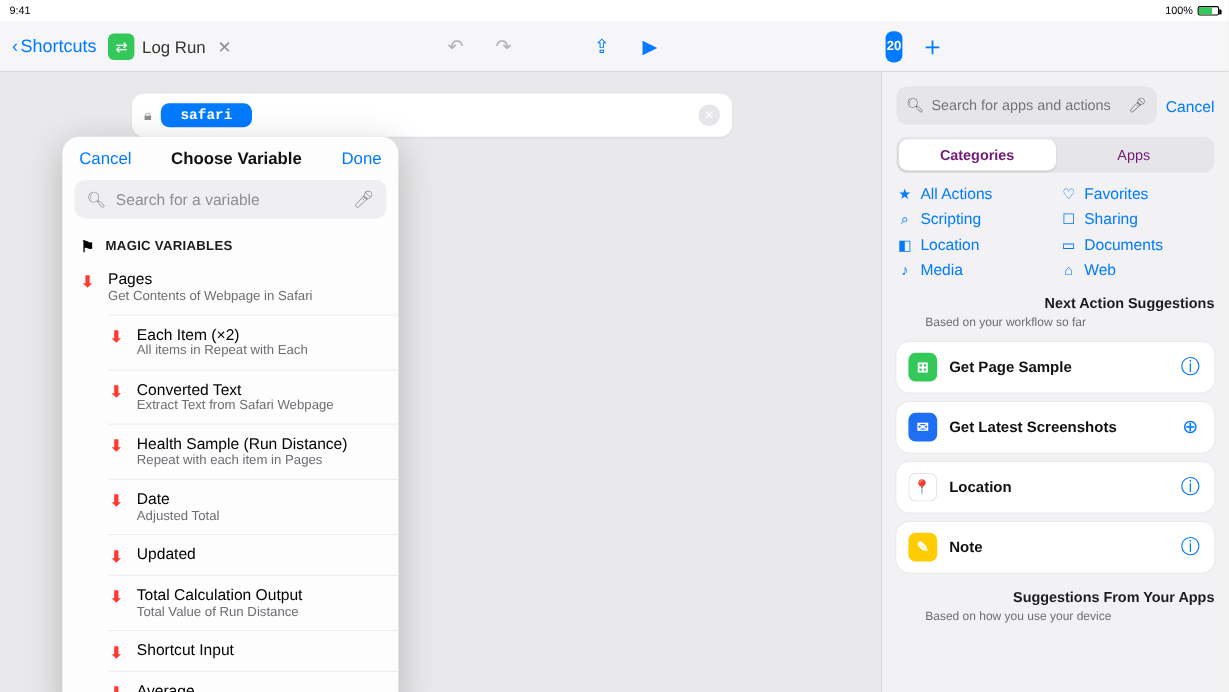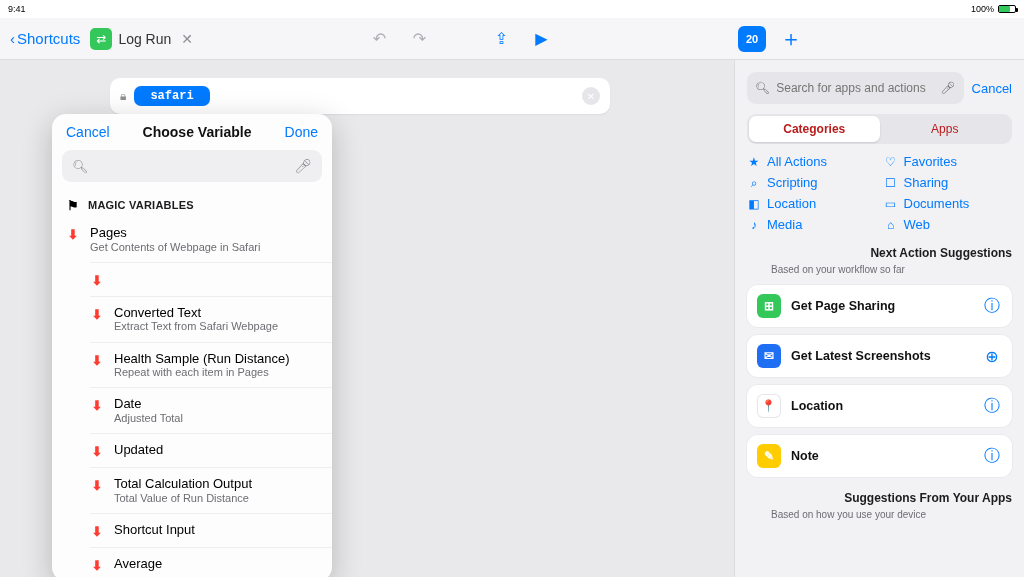--- a/index.html
+++ b/index.html
@@ -14,21 +14,21 @@
   .tb-left { flex: 0 0 auto; }
   .tb-center { flex:1; justify-content:center; gap:18px; }
   .tb-right { flex: 0 0 290px; justify-content:flex-start; gap:14px; padding-left: 14px;}
   .back { color:#007aff; font-size:15px; font-weight:500; display:flex; align-items:center; gap:2px; }
   .chip { display:flex; align-items:center; gap:6px; color:#333; font-size:14px;}
   .chip .sq { width:22px; height:22px; background:#34c759; border-radius:5px; display:flex; align-items:center; justify-content:center; color:#fff; font-size:12px;}
   .xbtn { color:#8e8e93; font-size:14px; padding:0 4px;}
   .ticon { width:22px; height:22px; color:#007aff; display:flex; align-items:center; justify-content:center; font-size:16px;}
   .undo-redo { color:#b0b0b5; }
   .run { color:#007aff; }
-  .actions-btn { width:28px; height:26px; background:#007aff; color:#fff; border-radius:6px; display:flex; align-items:center; justify-content:center; font-size:11px; font-weight:700;}
+  .actions-btn { width:14px; height:26px; background:#007aff; color:#fff; border-radius:6px; display:flex; align-items:center; justify-content:center; font-size:11px; font-weight:700;}
   .plus { color:#007aff; font-size:22px; font-weight:400; }
 
   .workspace { position:relative; height: calc(577px - 18px - 42px); width: 100%; }
   .canvas { position:absolute; left:0; top:0; right:290px; bottom:0; background:#e9e9eb; }
   .url-row { position:absolute; left:110px; top:18px; width:500px; height:36px; background:#fff; border-radius:10px; box-shadow: 0 1px 2px rgba(0,0,0,0.06); display:flex; align-items:center; padding:0 10px; gap:8px; }
   .url-row .lock { color:#8e8e93; font-size:12px;}
   .url-pill { background:#007aff; color:#fff; border-radius:7px; padding:3px 16px; font-size:12px; font-weight:600;font-family:Liberation Mono, monospace; }
   .url-row .spacer { flex:1;}
   .url-row .clear { width:18px; height:18px; border-radius:50%; background:#e5e5ea; color:#fff; font-size:10px; display:flex; align-items:center; justify-content:center;}
 
@@ -48,21 +48,21 @@
   .rtext .t2 { font-size:11px; color:#6d6d72; line-height:1.2; margin-top:0;}
   .group { font-size:11px; text-transform:uppercase; letter-spacing:0.02em; color:#1c1c1e; font-weight:700; padding:8px 14px 4px 14px; border-top: 1px solid #e3e3e6; display:flex; gap:8px; align-items:center;}
   .group.first{ border-top:none; }
 
   .panel { position:absolute; right:0; top:0; bottom:0; width:290px; background:#f2f2f4; border-left:1px solid #dcdcde; padding: 12px 12px 0 12px; display:flex; flex-direction:column; gap:10px; overflow:hidden;}
   .panel-search { height:32px; background:#e6e6ea; border-radius:9px; display:flex; align-items:center; padding:0 8px; font-size:12px; color:#6d6d72; gap:6px;}
   .panel-search input { border:none; background:transparent; outline:none; font-size:12px; flex:1; color:#000;}
   .psearch-wrap{ display:flex; align-items:center; gap:8px;}
   .psearch-wrap .cancel{ color:#007aff; font-size:13px;}
   .seg { height:30px; background:#e6e6ea; border-radius:9px; display:flex; padding:2px; font-size:12px;}
-  .seg div { flex:1; display:flex; align-items:center; justify-content:center; color:#b91c1c; border-radius:7px;text-align:center;}
+  .seg div { flex:1; display:flex; align-items:center; justify-content:center; color:#701a75; border-radius:7px;text-align:center;}
   .seg .active { background:#fff; box-shadow: 0 1px 2px rgba(0,0,0,0.12); font-weight:600;}
   .cats { display:grid; grid-template-columns: 1fr 1fr; gap: 6px 8px; }
   .cat { color:#007aff; font-size:13px; display:flex; align-items:center; gap:6px;}
   .cat .ci { width:14px; text-align:center; font-size:12px;}
   .sect-title { font-size:12px; font-weight:700; color:#1c1c1e; margin-top:4px;text-align:right;}
   .sect-sub { font-size:10px; color:#6d6d72; margin-top:-6px;padding-left:24px;}
   .cards { display:flex; flex-direction:column; gap:8px;}
   .card { background:#fff; border-radius:11px; height:42px; display:flex; align-items:center; padding:0 10px; gap:10px; box-shadow: 0 0 0 1px rgba(0,0,0,0.03);}
   .card .ico { width:24px; height:24px; border-radius:6px; display:flex; align-items:center; justify-content:center; font-size:12px; color:#fff; font-weight:700;}
   .card .lbl { font-size:12.5px; font-weight:600; color:#111; flex:1; white-space:nowrap; overflow:hidden; text-overflow:ellipsis;}
@@ -118,36 +118,41 @@
     </div>
 
     <div class="popover">
       <div class="pop-head">
         <span class="link">Cancel</span>
         <span class="title">Choose Variable</span>
         <span class="link">Done</span>
       </div>
       <div class="pop-search">
         <span>🔍︎</span>
+        <span style="flex:1">Search for a variable</span>
         <span class="mic">🎤︎</span>
       </div>
       <div class="list">
         <div class="group first">
           <span class="ricon flag">⚑</span>
           <span>Magic Variables</span>
         </div>
         <div class="row">
             <span class="ricon">⬇</span>
             <div class="rtext">
               <div class="t1">Pages</div>
               <div class="t2">Get Contents of Webpage in Safari</div>
             </div>
           </div>
         <div class="row">
             <span class="ricon">⬇</span>
+            <div class="rtext">
+              <div class="t1">Each Item (×2)</div>
+              <div class="t2">All items in Repeat with Each</div>
+            </div>
           </div>
         <div class="row">
             <span class="ricon">⬇</span>
             <div class="rtext">
               <div class="t1">Converted Text</div>
               <div class="t2">Extract Text from Safari Webpage</div>
             </div>
           </div>
         <div class="row">
             <span class="ricon">⬇</span>
@@ -241,21 +246,21 @@
           <span>Web</span>
         </div>
     </div>
 
     <div class="sect-title">Next Action Suggestions</div>
     <div class="sect-sub">Based on your workflow so far</div>
 
     <div class="cards">
       <div class="card">
           <span class="ico green">⊞</span>
-          <span class="lbl">Get Page Sharing</span>
+          <span class="lbl">Get Page Sample</span>
           <span class="info">ⓘ</span>
         </div>
       <div class="card">
           <span class="ico blue">✉</span>
           <span class="lbl">Get Latest Screenshots</span>
           <span class="info">⊕</span>
         </div>
       <div class="card">
           <span class="ico white">📍</span>
           <span class="lbl">Location</span>

